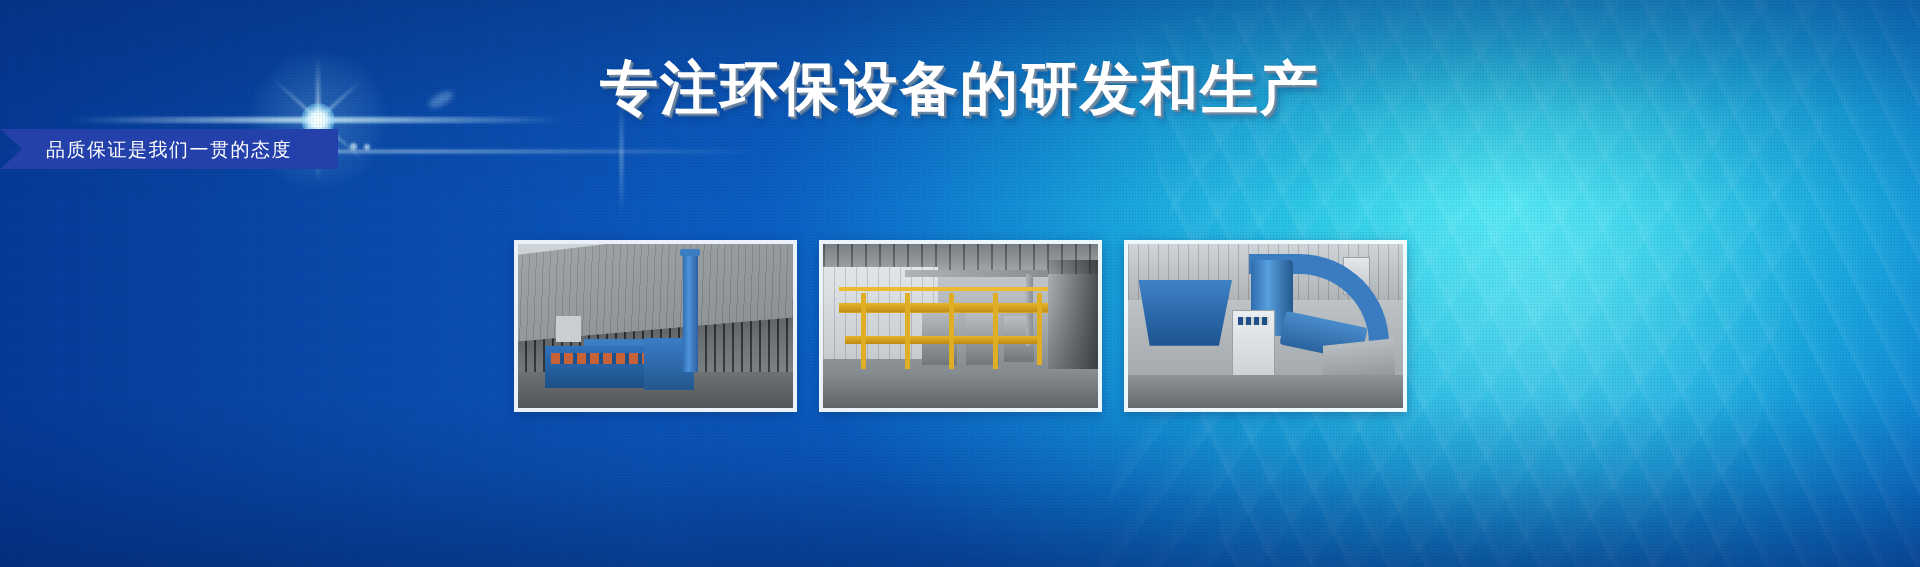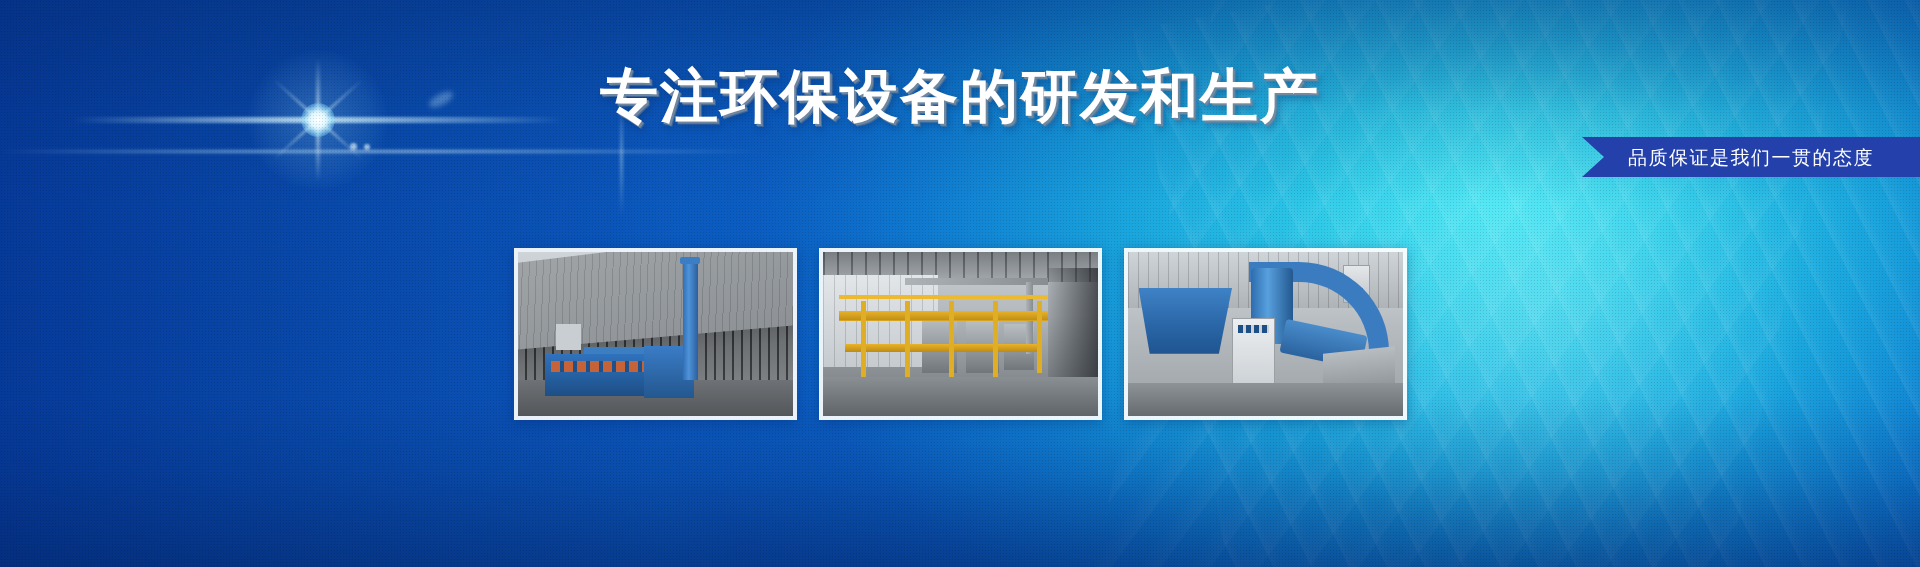--- a/index.html
+++ b/index.html
@@ -89,33 +89,33 @@
     background:linear-gradient(90deg,rgba(190,235,255,0) 0%,rgba(200,240,255,.45) 30%,rgba(225,248,255,.55) 55%,rgba(190,235,255,0) 100%);
     filter:blur(1.6px);
   }
   .dotpair{position:absolute;top:143px;left:350px;mix-blend-mode:screen;}
   .dotpair i{position:absolute;width:7px;height:7px;border-radius:50%;background:rgba(225,246,255,.65);filter:blur(1px);display:block;}
   .dotpair i:nth-child(2){left:14px;top:1px;width:6px;height:6px;}
   .vstreak{position:absolute;left:620px;top:96px;width:3px;height:120px;mix-blend-mode:screen;
     background:linear-gradient(180deg,rgba(200,240,255,0) 0%,rgba(215,245,255,.40) 50%,rgba(200,240,255,0) 100%);filter:blur(1.5px);}
 
   
-  .content{position:absolute;inset:0;z-index:6;margin-top:8px;}
+  .content{position:absolute;inset:0;z-index:6;}
 
   .headline{
     position:absolute;left:0;right:0;top:57px;text-align:center;
     font-size:58px;font-weight:bold;letter-spacing:2px;color:#ffffff;
     line-height:1.08;white-space:nowrap;
     text-shadow:
       2px 2px 0 rgba(120,140,160,.85),
       3px 3px 0 rgba(105,125,150,.55),
       4px 5px 7px rgba(10,45,105,.40);
   }
 
-  .badge-wrap{position:absolute;left:0;right:0;top:129px;display:flex;justify-content:flex-end;}
+  .badge-wrap{position:absolute;left:0;right:0;top:129px;display:flex;justify-content:flex-start;}
   .badge{
     position:relative;height:40px;line-height:40px;padding:0 46px;
     background:#2440aa;color:#ffffff;font-size:19px;letter-spacing:1.5px;white-space:nowrap;
     clip-path:polygon(0 0, 100% 0, 100% 100%, 0 100%, 22px 50%);
     box-shadow:0 2px 10px rgba(8,35,95,.35);
   }
   .badge-tail{
     position:absolute;right:0;top:0;width:26px;height:40px;background:#2440aa;
     clip-path:polygon(0 0, 100% 0, 78% 50%, 100% 100%, 0 100%);
   }

